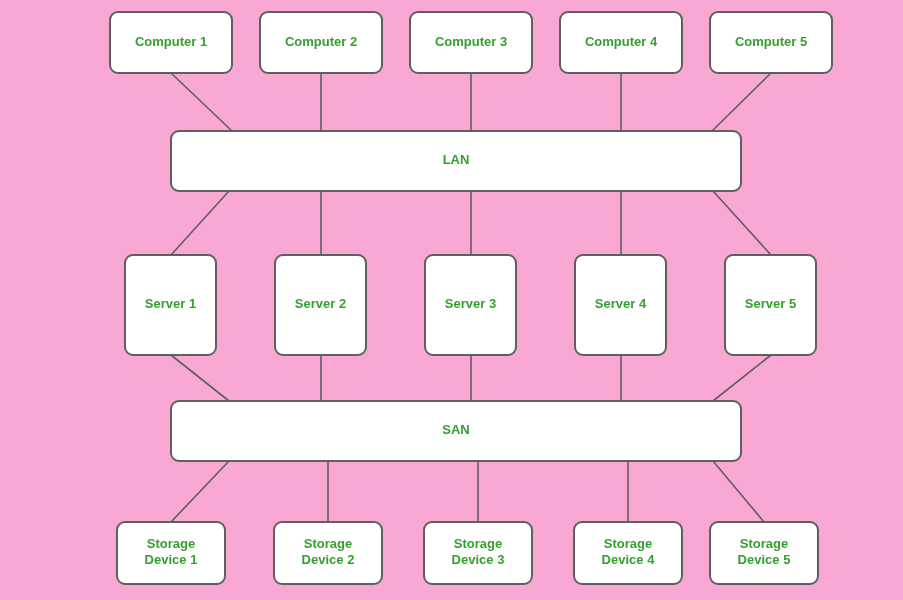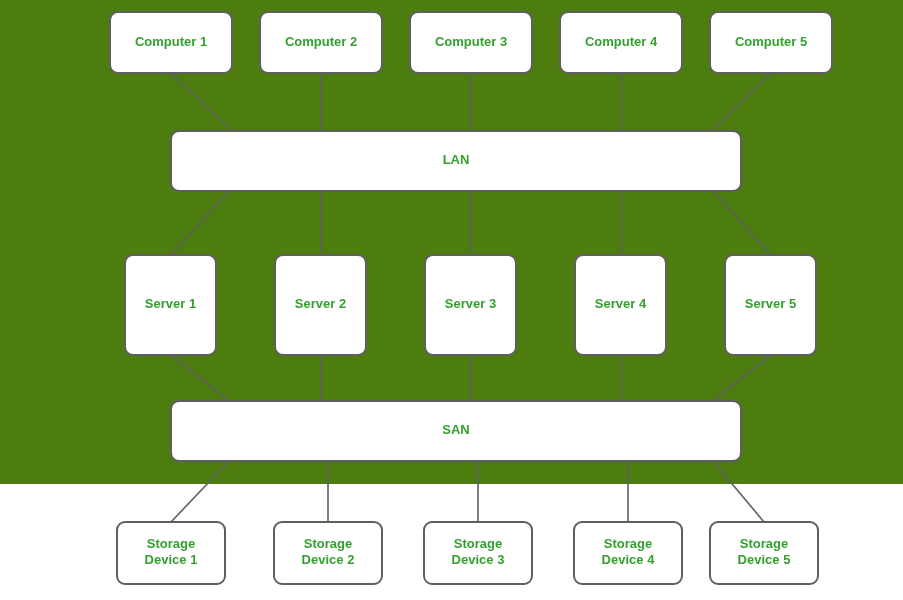--- a/index.html
+++ b/index.html
@@ -9,22 +9,22 @@
   }
   body {
     width: 903px;
     height: 600px;
     overflow: hidden;
     font-family: "Liberation Sans", sans-serif;
   }
   #diagram-root {
     position: relative;
     width: 903px;
-    height: 484px;
-    background: #4d7c0f;
+    height: 600px;
+    background: #f9a8d4;
     text-align: right;
   }
   svg.diagram {
     display: block;
     width: 903px;
     height: 600px;
   }
   .node-box {
     fill: #ffffff;
     stroke: #5f5f5f;

